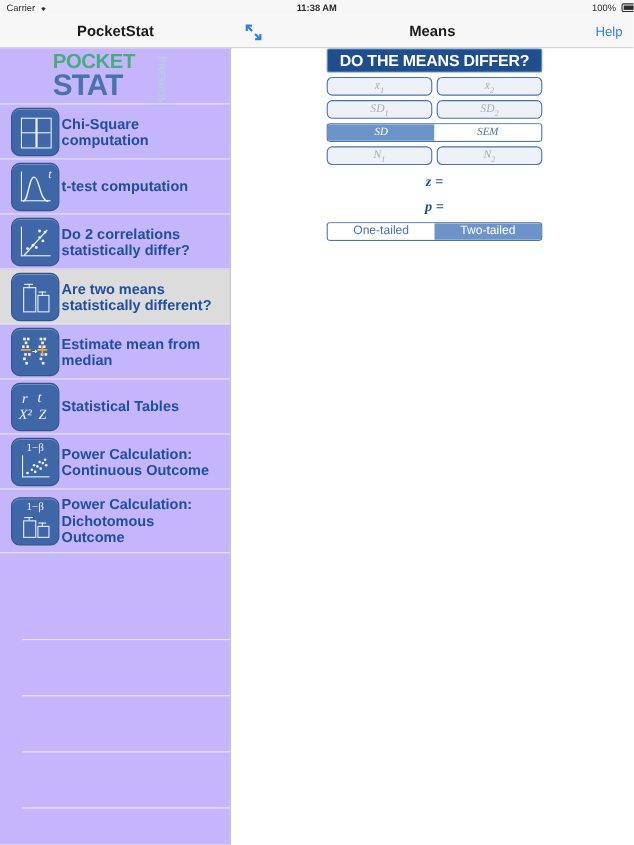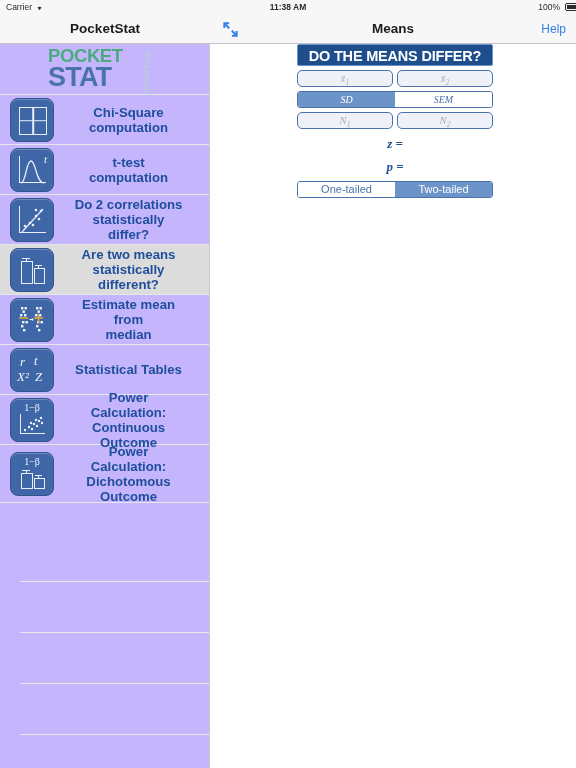--- a/index.html
+++ b/index.html
@@ -62,23 +62,23 @@
   }
   .nav-item.selected { background: #dcdcdc; }
   .nav-ico {
     width: 42px; height: 42px; flex: 0 0 42px;
     border-radius: 8px; background: #3f67a8;
     border: 1px solid #32548c;
     box-shadow: inset 0 1px 0 rgba(255,255,255,.25);
     position: relative; overflow: hidden;
   }
   .nav-lbl {
-    flex: 1; text-align: center; color: #1f4e9c;
+    flex: 1; color: #1f4e9c;
     font-size: 13.2px; font-weight: bold; line-height: 15px;
-    padding: 0 20px;
+    padding: 0 2px;
   }
   .nav-item.h3 { height: 58px; }
   .blank-row { height: 50px; border-bottom: 1px solid #e9e9e9; margin-left: 20px; }
   .blank-pad { height: 28px; }
 
   
   .ic-grid { position:absolute; left:8px; top:8px; width:26px; height:26px; border:1.6px solid #e9eef7;}
   .ic-grid::before { content:""; position:absolute; left:50%; top:0; bottom:0; width:1.6px; background:#e9eef7; transform:translateX(-50%);}
   .ic-grid::after { content:""; position:absolute; top:50%; left:0; right:0; height:1.6px; background:#e9eef7; transform:translateY(-50%);}
 
@@ -315,20 +315,24 @@
   <div class="main">
     <div class="card">
 
       <div class="card-title">DO THE MEANS DIFFER?</div>
 
       <div class="frow">
         <div class="fld">x̄<sub>1</sub></div>
         <div class="fld">x̄<sub>2</sub></div>
       </div>
 
+      <div class="frow">
+        <div class="fld">SD<sub>1</sub></div>
+        <div class="fld">SD<sub>2</sub></div>
+      </div>
 
       <div class="seg">
         <div class="on">SD</div>
         <div>SEM</div>
       </div>
 
       <div class="frow">
         <div class="fld">N<sub>1</sub></div>
         <div class="fld">N<sub>2</sub></div>
       </div>

